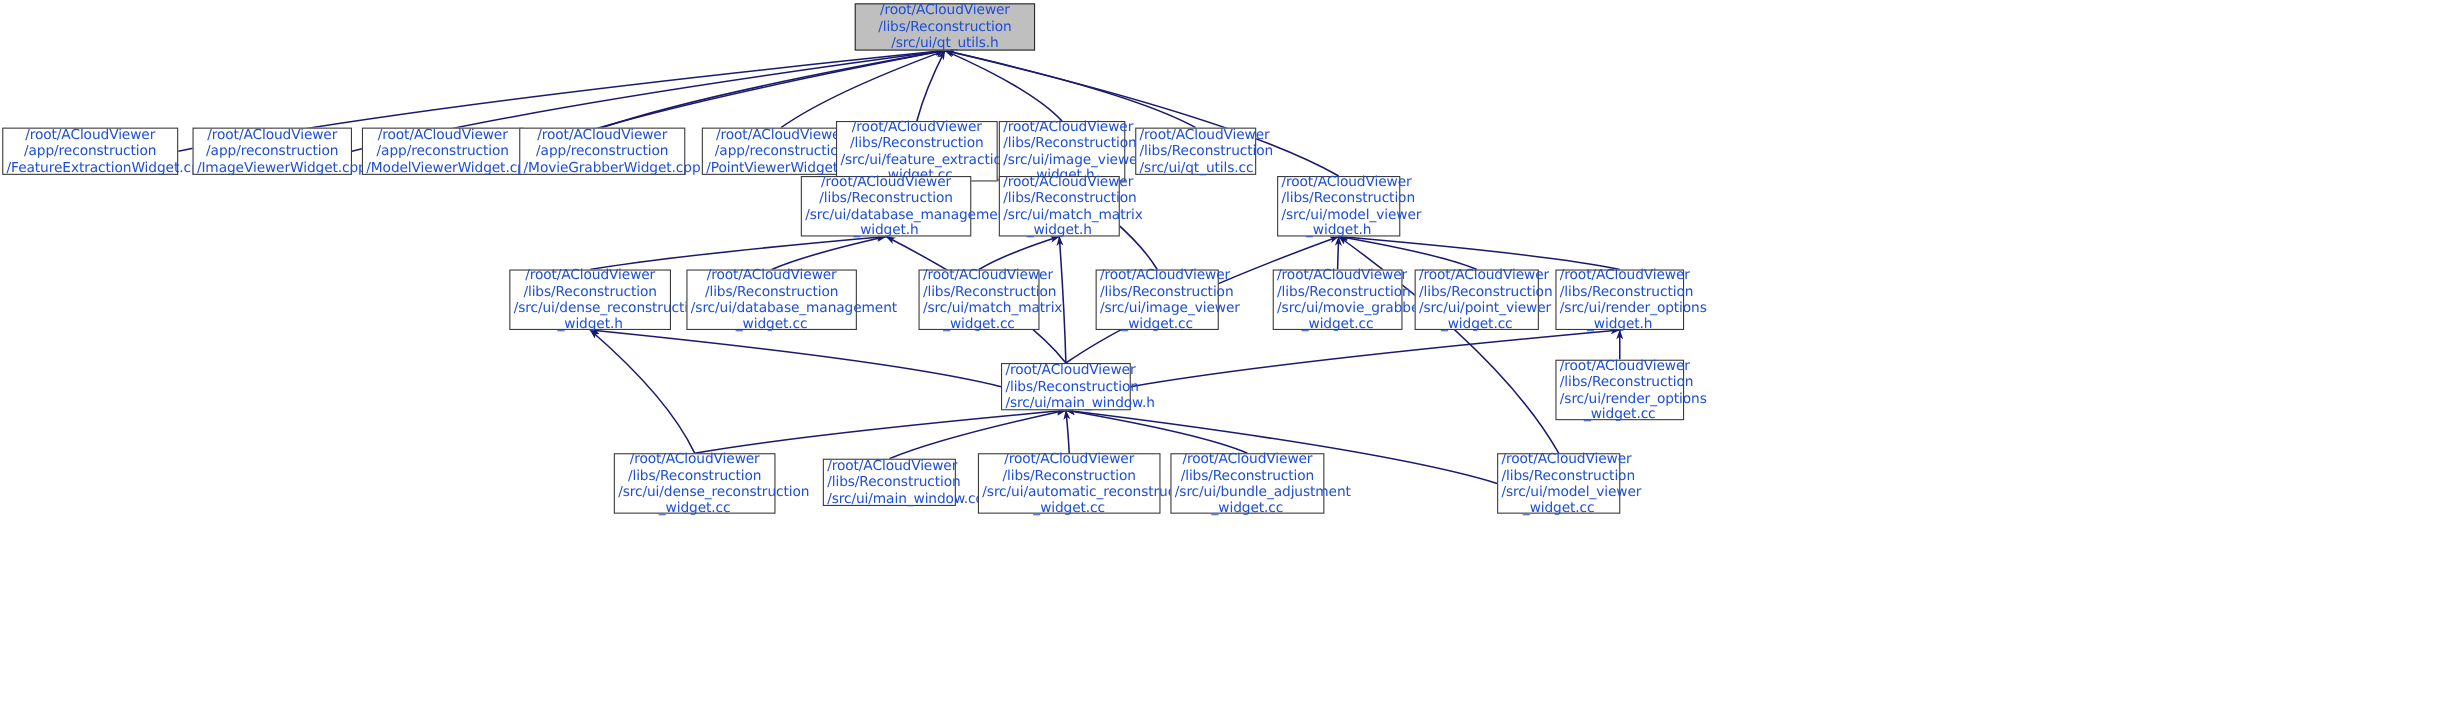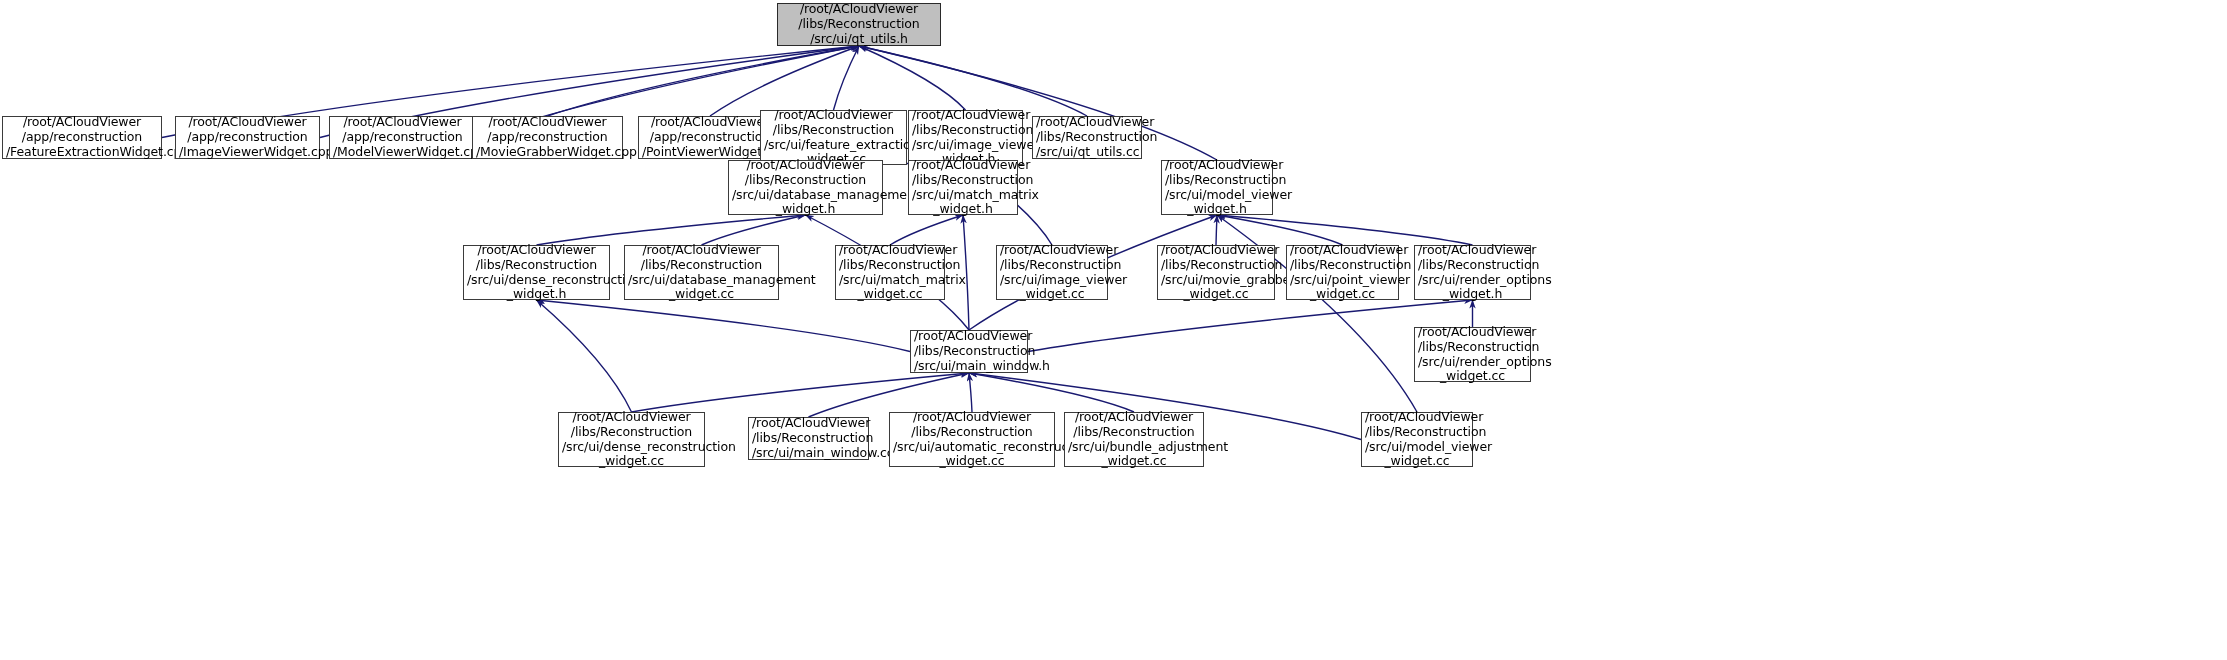--- a/index.html
+++ b/index.html
@@ -1,21 +1,21 @@
 <!DOCTYPE html>
 <html><head>
 <meta charset="utf-8">
 <title>Include Dependency Graph</title>
 <style>
   html,body{margin:0;padding:0;background:#ffffff;}
   #canvas{position:relative;width:2227px;height:660px;background:#ffffff;
           font-family:"DejaVu Sans","Liberation Sans",sans-serif;overflow:hidden;}
   svg.edges{position:absolute;left:0;top:0;width:2227px;height:660px;pointer-events:none;}
   .node{position:absolute;box-sizing:border-box;border:1px solid #3b3b3b;
-        background:#ffffff;color:#000000;display:flex;align-items:center;
+        background:#ffffff;color:#1d4ed8;display:flex;align-items:center;
         justify-content:center;text-align:center;line-height:1.18;
         font-size:12.5px;letter-spacing:-0.1px;white-space:pre-line;padding:2px 3px;}
   .node.root{background:#bfbfbf;border:1px solid #2a2a2a;}
   .node span{display:block;width:100%;}
 </style>
 </head>
 <body>
 
 <div id="canvas">
   <svg class="edges" id="edge-layer" viewBox="0 0 2227 660">

